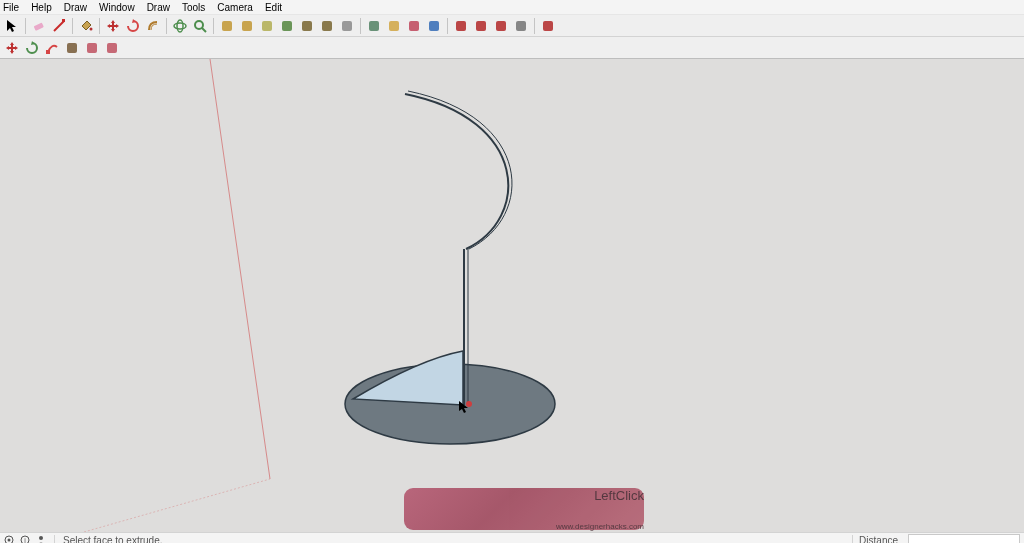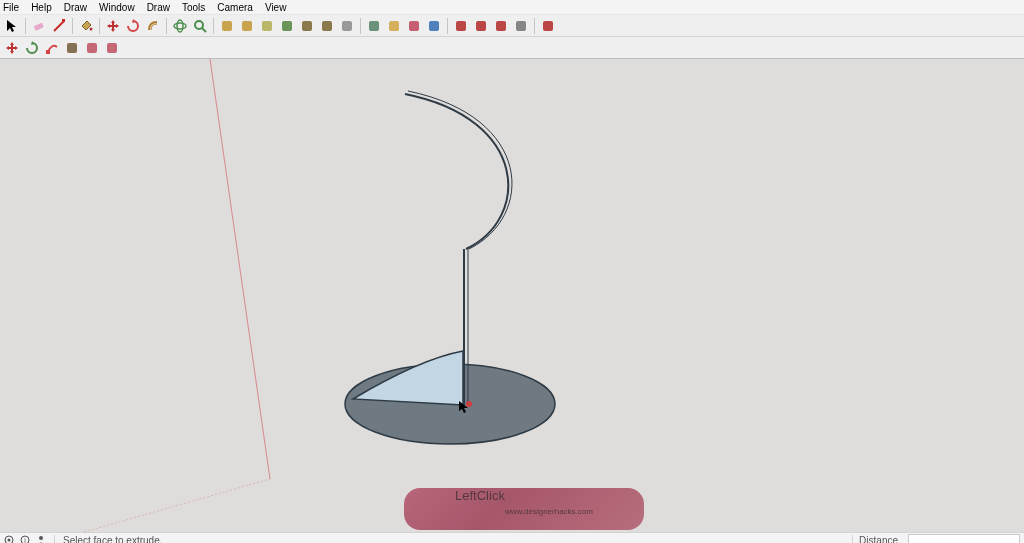--- a/index.html
+++ b/index.html
@@ -75,26 +75,26 @@
   .viewport svg.scene { position:absolute; top:0; left:0; }
 
   
   .wm-box {
     position: absolute;
     left: 404px;
     bottom: 2px;
     width: 240px;
     height: 42px;
     background: linear-gradient(135deg,#b2516a 0%,#9c4056 40%,#b25b6c 100%);
-    border-radius: 16px;
+    border-radius: 9px;
     opacity: 0.85;
     color: #3b1b24;
     display:flex;
-    flex-direction: row;
-    align-items: flex-start;
+    flex-direction: column;
+    align-items: flex-end;
     justify-content: center;
     font-size: 11px;
   }
   .wm-box .big { font-size: 13px; font-weight: 500; }
   .wm-box .small { font-size: 8px; margin-top: 19px; }
 
   
   .statusbar {
     display: flex;
     align-items: center;
@@ -117,21 +117,21 @@
 <body>
 
 <div class="menubar">
   <span>File</span>
   <span>Help</span>
   <span>Draw</span>
   <span>Window</span>
   <span>Draw</span>
   <span>Tools</span>
   <span>Camera</span>
-  <span>View</span>
+  <span>Edit</span>
 </div>
 
 <div class="toolbar-row" id="tb1">
     <div class="tb-btn">
       <svg viewBox="0 0 14 14">
         <polygon points="2,1 2,12 5,9 7,13 9,12 7,8 11,8" fill="#000"></polygon>
       </svg>
     </div>
     <div class="tb-sep"></div>
     <div class="tb-btn">

